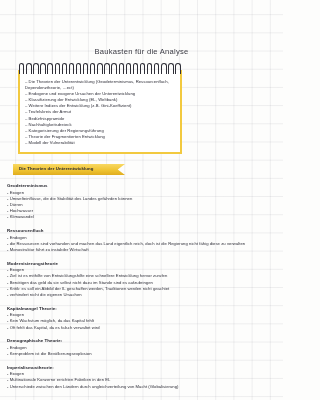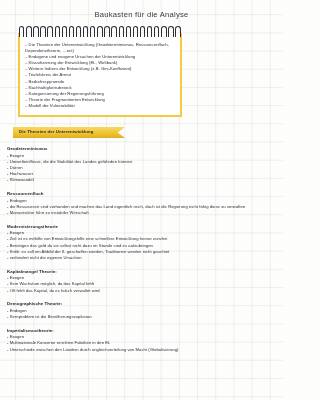--- a/index.html
+++ b/index.html
@@ -34,20 +34,21 @@
   }
 
   
   #page-title {
     text-align: center;
     font-size: 7.6px;
     color: #3b3b44;
     letter-spacing: 0.25px;
     padding-top: 10px;
     font-weight: 500;
+    margin-top: 37px;
   }
 
   
   #note-card {
     position: absolute;
     left: 18px;
     top: 33px;
     width: 164px;
     border: 2.2px solid #f2c93f;
     border-top: none;

